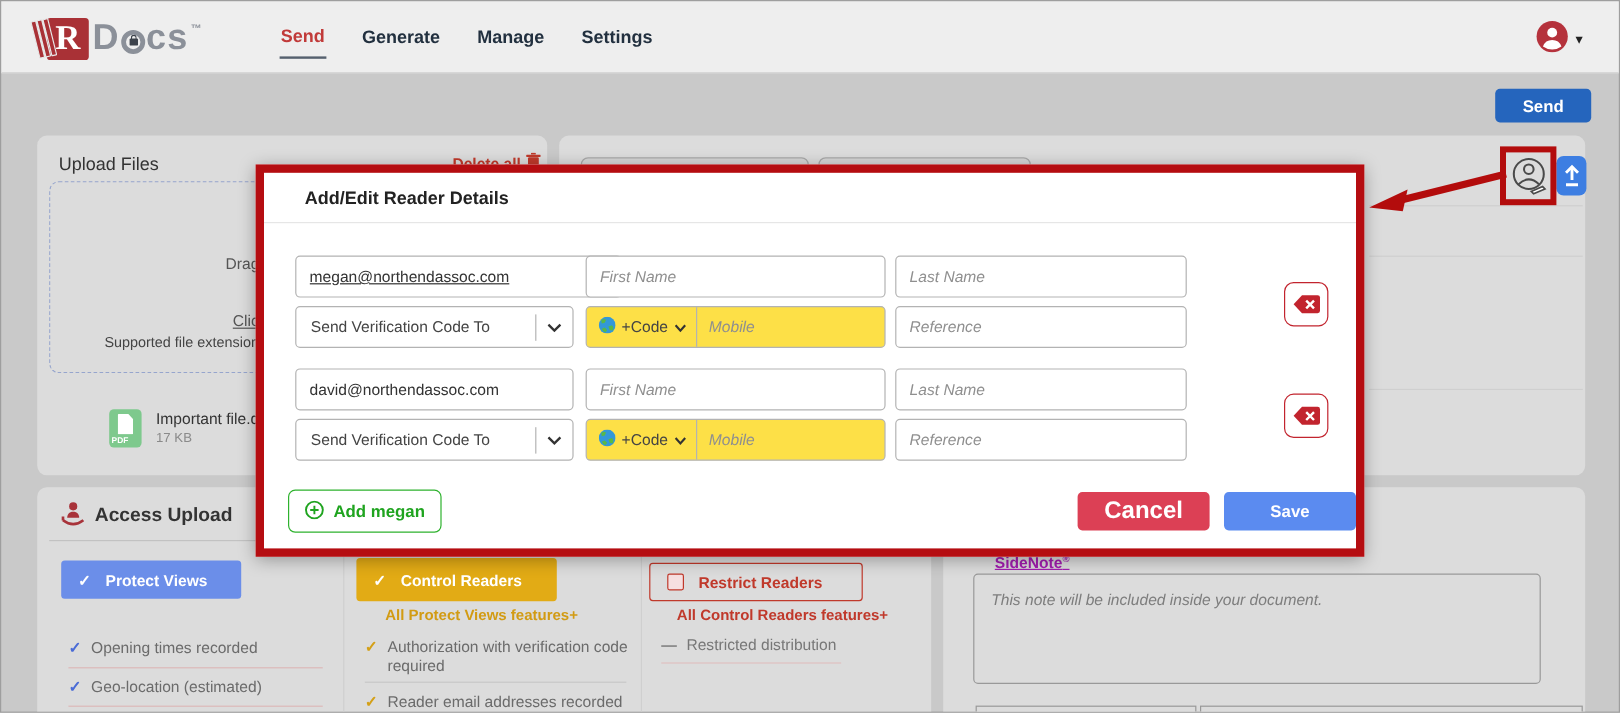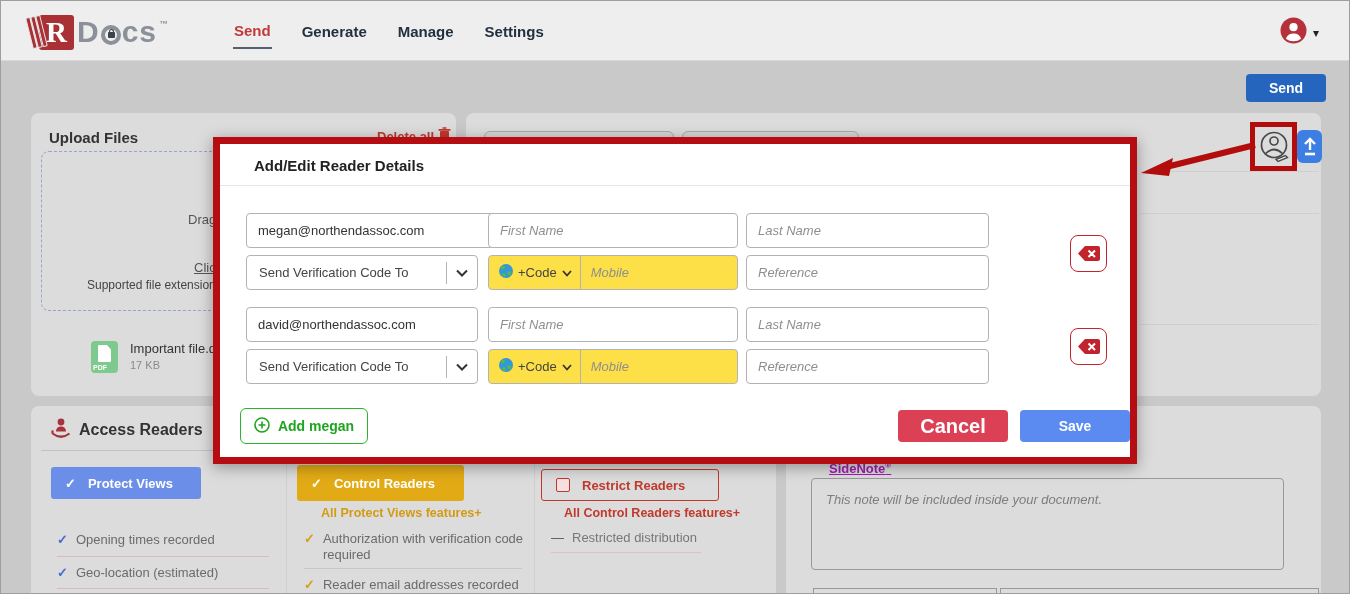--- a/index.html
+++ b/index.html
@@ -31,21 +31,21 @@
   #nav { position:absolute; left:232px; top:0; height:60px; display:flex; align-items:center; gap:29px; }
   .nav-item { font-size:15px; font-weight:600; color:#22303f; cursor:pointer; padding:8px 1px; }
   .nav-item.active { color:#c13a39; border-bottom:2px solid #55606e; }
   #user-menu { position:absolute; right:32px; top:16px; display:flex; align-items:center; gap:6px; cursor:pointer;}
 
   
   .panel { position:absolute; background:#dcdcdc; border-radius:8px; }
   #send-top-btn { position:absolute; left:1245px; top:73px; width:80px; height:28px;
     background:#2565bd; color:#fff; font-size:14px; font-weight:bold; border:none; border-radius:4px; cursor:pointer; }
 
-  #upload-title { position:absolute; left:48px; top:128px; font-size:15px; font-weight:bold; color:#333; }
+  #upload-title { position:absolute; left:48px; top:128px; font-size:15px; font-weight:normal; color:#333; }
   #delete-all { position:absolute; left:376px; top:126px; display:flex; gap:4px; align-items:center;
     color:#c0392b; font-size:13px; font-weight:bold; cursor:pointer;text-decoration:underline; }
   #dropzone { position:absolute; left:40px; top:150px; width:405px; height:160px;
     border:1px dashed #96a5cd; border-radius:8px; }
   .dz-text { position:absolute; font-size:13px; color:#555; white-space:nowrap; }
   #file-item { position:absolute; left:90px; top:340px; display:flex; gap:12px; align-items:flex-start; }
   .pdf-icon { position:relative; width:27px; height:32px; background:#7ec98d; border-radius:4px; }
   .pdf-page { position:absolute; left:7px; top:4px; width:13px; height:17px; background:#fff; border-radius:1px;
     clip-path:polygon(0 0, 69% 0, 100% 26%, 100% 100%, 0 100%); }
   .pdf-label { position:absolute; left:2px; bottom:2px; font-size:7px; font-weight:bold; color:#fff; }
@@ -201,21 +201,21 @@
 
   <div class="panel" style="left:30px; top:405px; width:745px; height:200px;"></div>
   <div class="abs" style="left:48px; top:416px;">
     <svg width="24" height="24" viewBox="0 0 24 24" fill="none">
       <circle cx="12" cy="5" r="3.4" fill="#a8333a"></circle>
       <path d="M12 9.5 c-3.4 0 -5 2.2 -5 5 h10 c0 -2.8 -1.6 -5 -5 -5 Z" fill="#a8333a"></path>
       <path d="M3.5 16.5 Q12 23 20.5 16.5" stroke="#a8333a" stroke-width="2.2" fill="none"></path>
       <path d="M3.5 16.8 v-3.4" stroke="#a8333a" stroke-width="2.2"></path>
     </svg>
   </div>
-  <div class="abs" style="left:78px; top:420px; font-size:16px; font-weight:bold; color:#333;">Access Readers</div>
+  <div class="abs" style="left:78px; top:420px; font-size:16px; font-weight:bold; color:#333;">Access Upload</div>
   <div class="sep" style="left:40px; top:449px; width:723px; background:#c2c2c2;"></div>
   <div class="vdiv" style="left:285px; top:455px; height:139px;"></div>
   <div class="vdiv" style="left:533px; top:455px; height:139px;"></div>
 
   <button class="ac-btn" style="left:50px; top:466px; width:150px; height:32px; background:#6b8ee9; color:#fff;">
     <span class="check">✓</span>
     <span>Protect Views</span>
   </button>
   <div class="feat" style="left:56px; top:531px;">
     <span class="check" style="color:#4a6bd6;">✓</span>
@@ -259,21 +259,21 @@
     <span>SideNote</span><sup style="font-size:8px;">®</sup>
   </div>
   <textarea id="sidenote-input" placeholder="This note will be included inside your document." style=""></textarea>
   <div class="bottom-cell" style="left:812px; width:184px;"></div>
   <div class="bottom-cell" style="left:999px; width:319px;"></div>
 
   <div id="modal">
     <div id="modal-title">Add/Edit Reader Details</div>
     <div id="modal-divider"></div>
 
-    <input class="m-input" style="left: 26px; top: 69px; width: 272px;" value="megan@northendassoc.com">
+    <input class="m-input" style="left: 26px; top: 69px; width: 272px; text-decoration: underline;" value="megan@northendassoc.com">
     <input class="m-input" style="left: 268px; top: 69px; width: 250px;" placeholder="First Name">
     <input class="m-input" style="left: 526px; top: 69px; width: 243px;" placeholder="Last Name">
     <div class="m-select" style="left:26px; top:111px; width:232px;">
       <span style="padding-left:12px; flex:1;">Send Verification Code To</span>
       <span class="sel-sep"></span>
       <span style="padding:0 9px;">
         <svg width="12" height="8" viewBox="0 0 12 8">
             <path d="M1 1.5 L6 6.5 L11 1.5" stroke="#333" stroke-width="2" fill="none"></path>
           </svg>
       </span>

